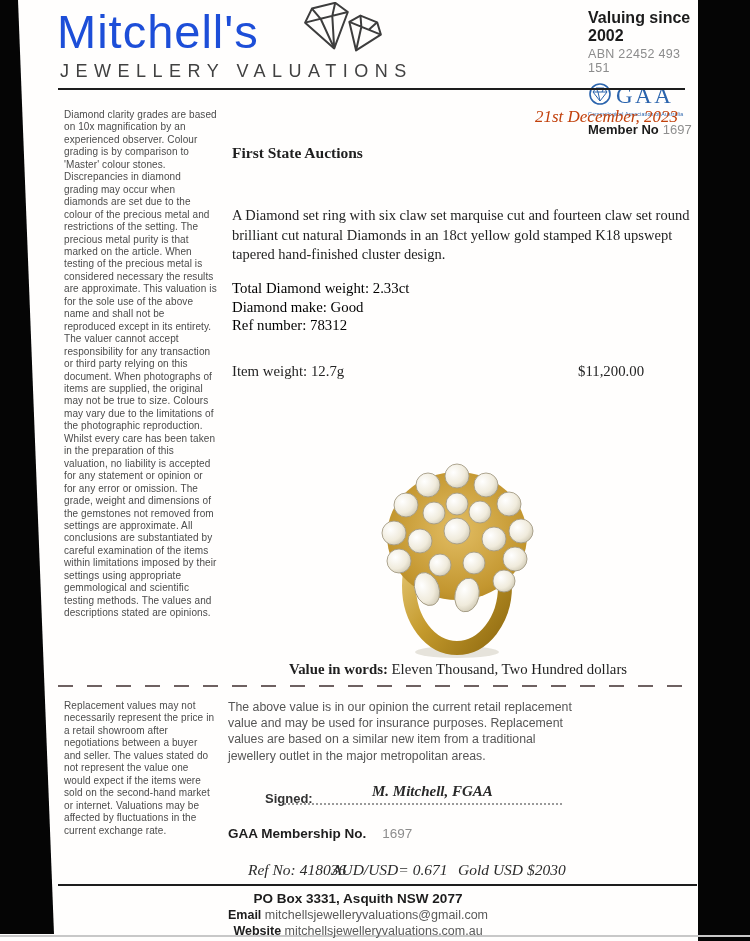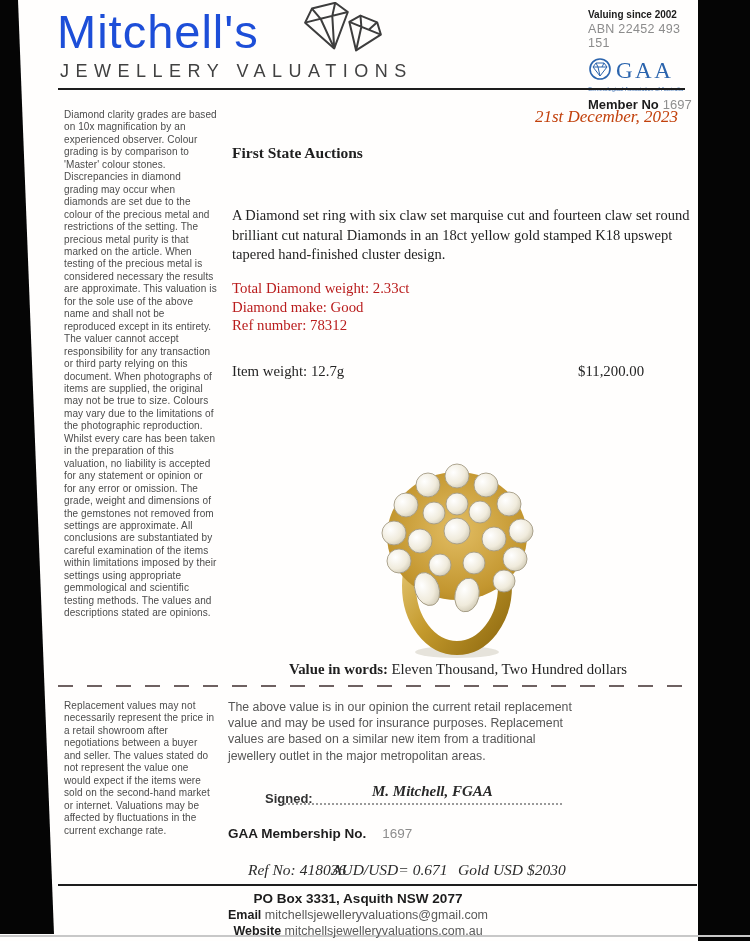--- a/index.html
+++ b/index.html
@@ -11,21 +11,21 @@
   .scan-right{position:absolute;left:698px;top:0;width:52px;height:941px;background:#050505;}
   .scan-bottom-line{position:absolute;left:0;top:935px;width:750px;height:2px;background:#c8c8c8;}
 
   
   .brand-name{position:absolute;left:57px;top:4px;font-size:47px;font-weight:300;
               letter-spacing:1px;color:#1d4ed8;}
   .brand-diamonds{position:absolute;left:297px;top:2px;}
   .brand-subtitle{position:absolute;left:60px;top:61px;font-size:18px;letter-spacing:6.5px;
                   color:#414141;font-weight:400;}
   .hdr-right{position:absolute;left:588px;top:9px;width:112px;}
-  .valuing{font-size:10px;font-weight:bold;color:#1c1c1c;}
+  .valuing{font-size:16px;font-weight:bold;color:#1c1c1c;}
   .abn{font-size:12.5px;color:#8c8c8c;margin-top:2px;letter-spacing:.3px;}
   .gaa-row{display:flex;align-items:center;margin-top:7px;}
   .gaa-text{font-family:"Liberation Serif",serif;font-size:23px;color:#2b64ad;
             letter-spacing:2.5px;margin-left:4px;}
   .gaa-sub{font-size:5.2px;color:#2b64ad;margin-top:1px;letter-spacing:.2px;}
   .member-row{margin-top:5px;font-size:13px;}
   .member-label{color:#1c1c1c;font-weight:600;}
   .member-val{color:#8f8f8f;margin-left:4px;}
   .header-rule{position:absolute;left:58px;top:88px;width:627px;height:2px;background:#1d1d1d;}
 
@@ -37,21 +37,21 @@
   .dashed-sep{position:absolute;left:58px;top:685px;width:624px;height:2px;
       background:repeating-linear-gradient(to right,#6e6161 0 15px,transparent 15px 29px);}
 
   
   .serif{font-family:"Liberation Serif",serif;}
   .doc-date{position:absolute;left:232px;top:107px;width:446px;text-align:right;
             font-size:17px;font-style:italic;color:#c2410c;}
   .client{position:absolute;left:232px;top:144px;font-size:15.5px;font-weight:bold;color:#1f1f1f;}
   .description{position:absolute;left:232px;top:206px;width:458px;font-size:14.5px;
                line-height:19.5px;color:#242424;}
-  .details{position:absolute;left:232px;top:279px;font-size:14.8px;line-height:18.6px;color:#b91c1c;}
+  .details{position:absolute;left:232px;top:279px;font-size:14.8px;line-height:18.6px;color:#000000;}
   .weight-row{position:absolute;left:232px;top:363px;font-size:14.8px;color:#242424;}
   .price{position:absolute;left:578px;top:363px;font-size:14.8px;color:#242424;}
 
   .ring-photo{position:absolute;left:350px;top:458px;width:215px;height:205px;}
 
   .value-words{position:absolute;left:232px;top:661px;width:452px;text-align:center;
                font-size:14.8px;color:#1f1f1f;}
   .value-words .lbl{font-weight:bold;}
 
   

